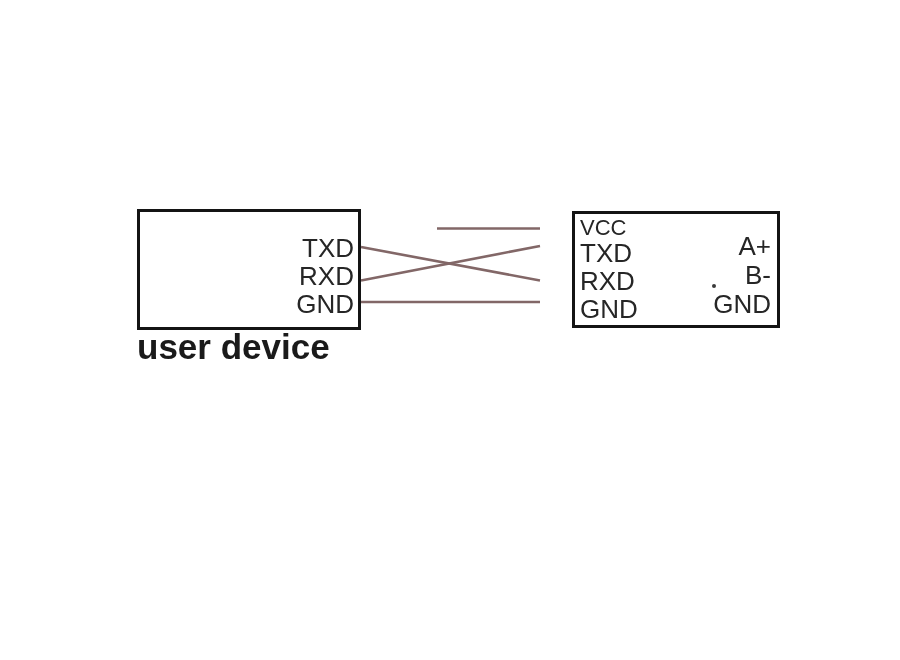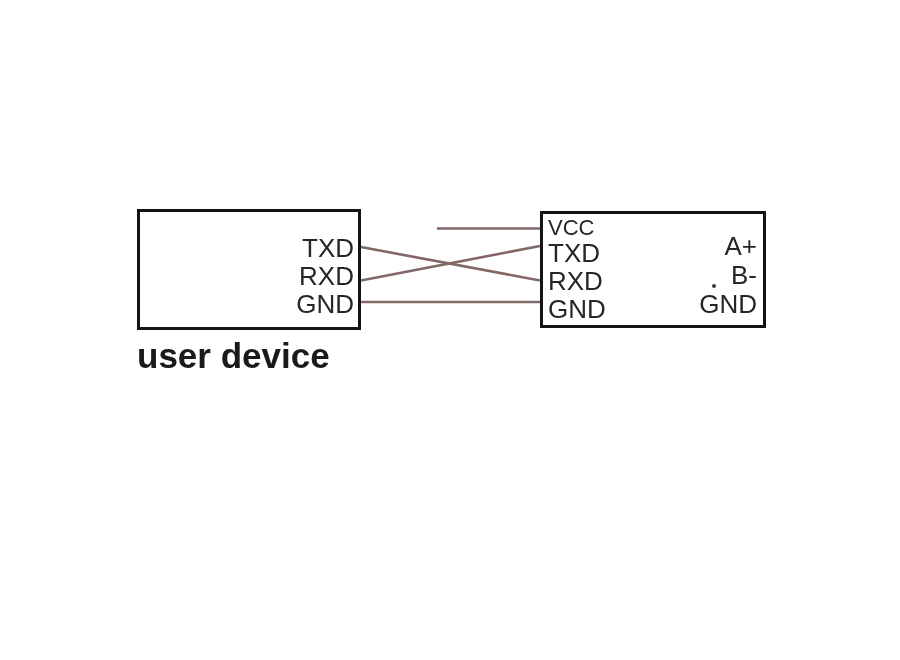--- a/index.html
+++ b/index.html
@@ -29,21 +29,21 @@
     stroke: var(--wire);
     stroke-width: 2.6;
     stroke-linecap: butt;
   }
   .box {
     position: absolute;
     border: 3px solid var(--border);
     background: transparent;
   }
   .left-box  { left: 137px; top: 209px; width: 224px; height: 121px; }
-  .right-box { left: 540px; top: 211px; width: 226px; height: 117px; }
+  .right-box { left: 572px; top: 211px; width: 208px; height: 117px; }
   .pins {
     position: absolute;
     color: var(--pin-text);
     font-size: 26px;
     line-height: 28px;
     white-space: nowrap;
   }
   .left-box .pins-right {
     right: 4px; top: 22px;
     text-align: right;
@@ -71,21 +71,21 @@
     white-space: pre;
   }
   .device-label {
     position: absolute;
     font-size: 35px;
     font-weight: 700;
     color: var(--label-text);
     white-space: pre;
     letter-spacing: 0px;
   }
-  .left-label  { left: 137px; top: 336px; }
+  .left-label  { left: 137px; top: 327px; }
   .right-label { left: 513px; top: 346px; }
   .stray-dot {
     position: absolute;
     left: 712px; top: 284px;
     width: 4px; height: 4px;
     background: #3a3a3a;
     border-radius: 50%;
   }
 </style>
 </head>

